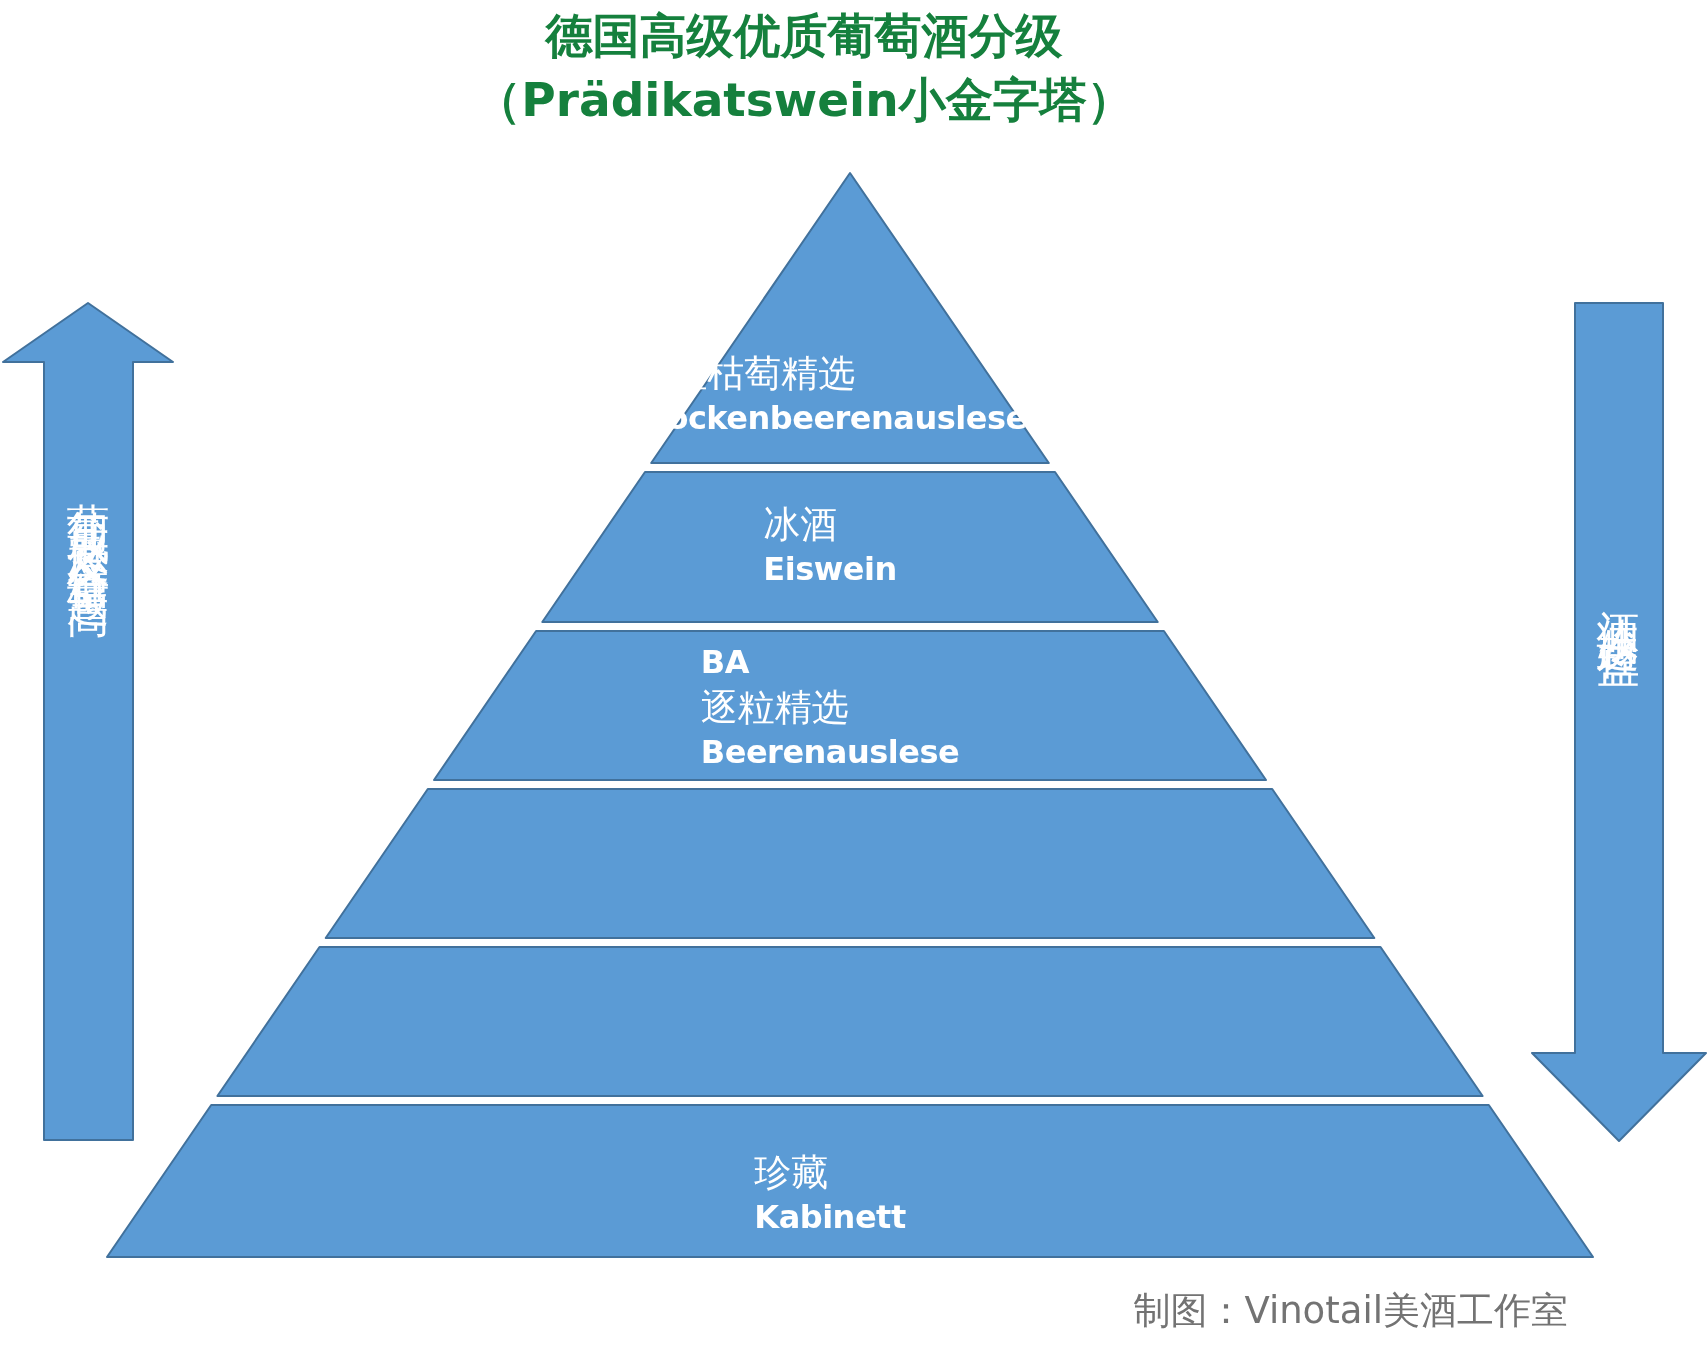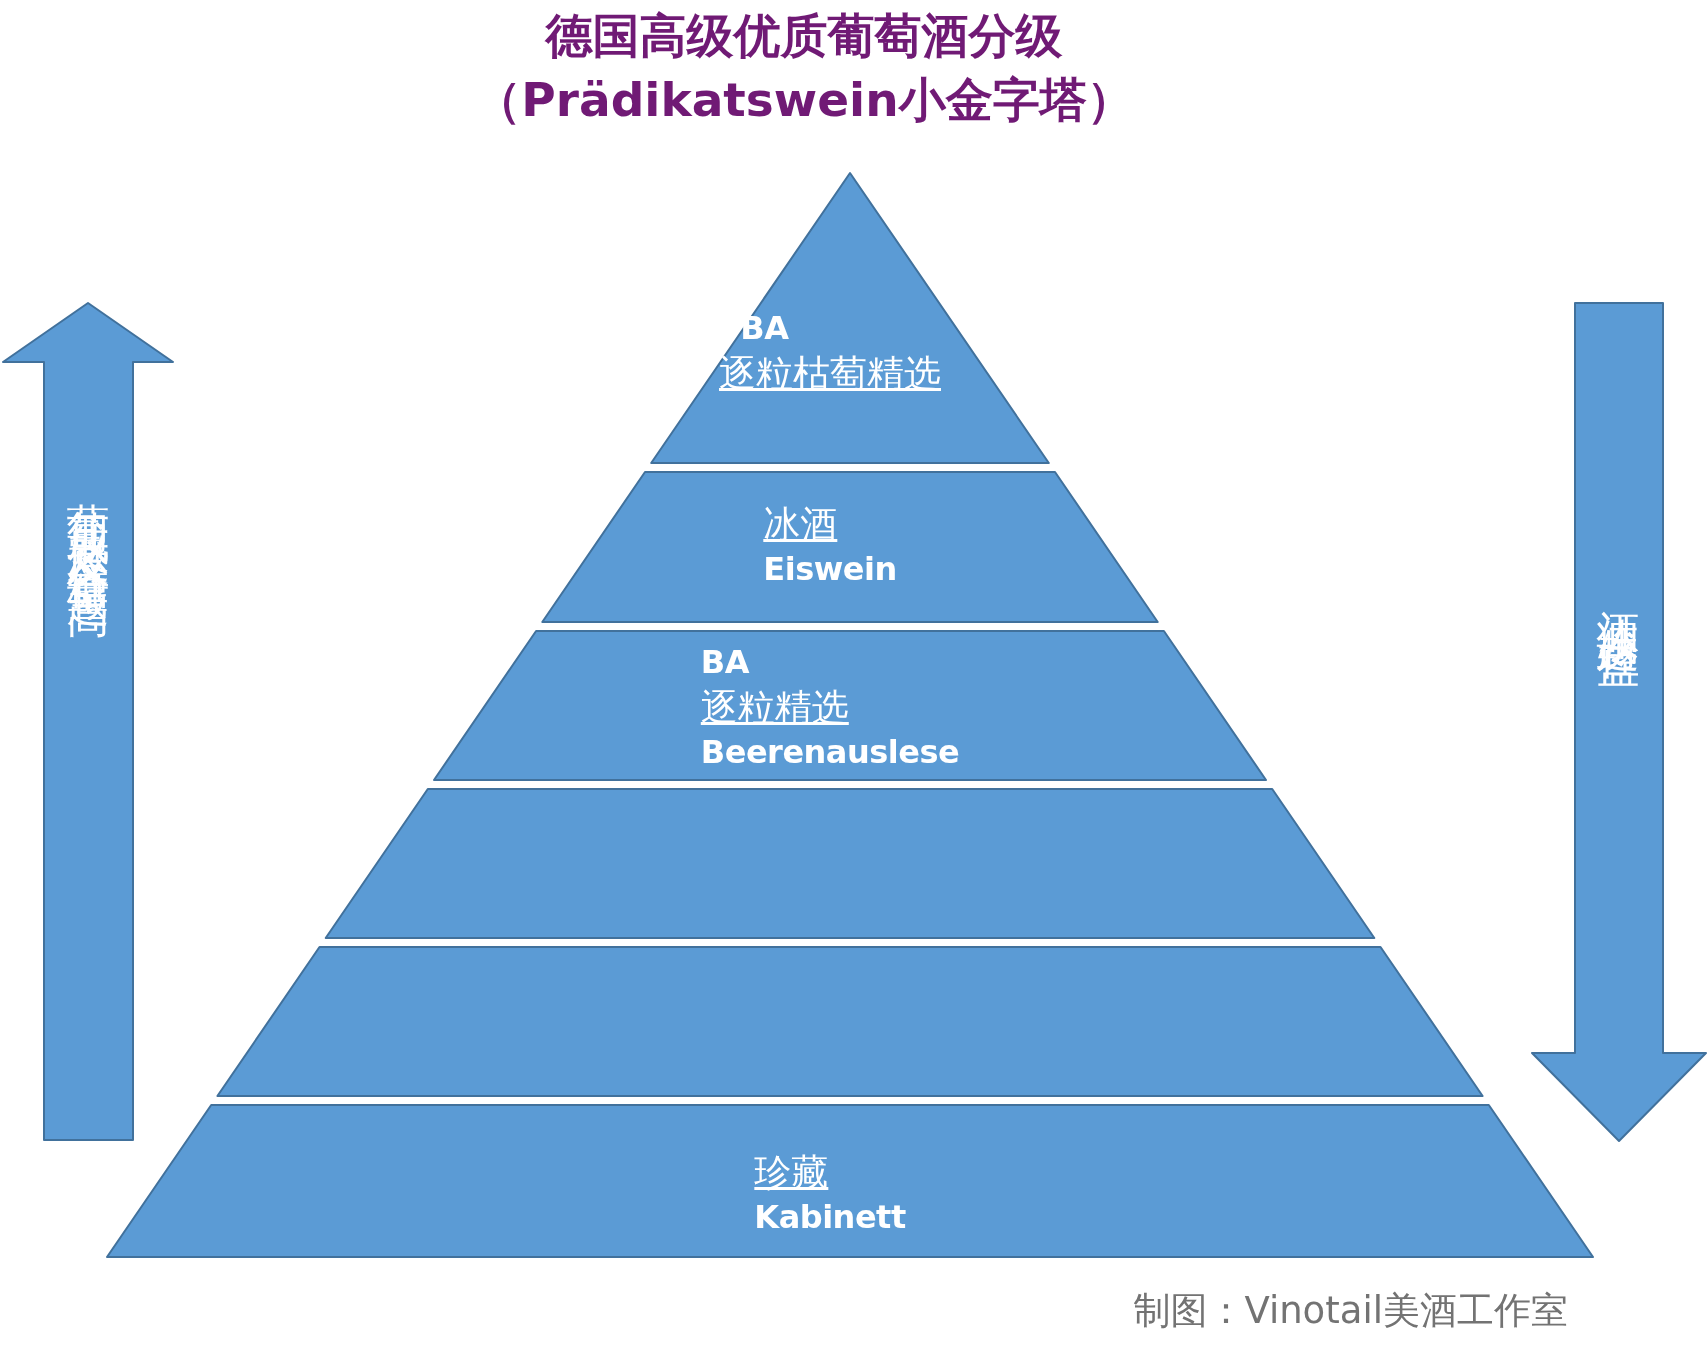--- a/index.html
+++ b/index.html
@@ -3,31 +3,31 @@
 <meta charset="utf-8">
 <style>
   html, body { margin: 0; padding: 0; background: #ffffff; }
   .canvas {
     position: relative; width: 1708px; height: 1347px;
     background: #ffffff; overflow: hidden;
     font-family: "DejaVu Sans", "Liberation Sans", sans-serif;
   }
   .title {
     position: absolute; top: 4px; left: 0; width: 1608px;
-    text-align: center; color: #701a75; font-weight: bold;
+    text-align: center; color: #15803d; font-weight: bold;
     font-size: 47px; line-height: 64px;
   }
   svg.shapes { position: absolute; top: 0; left: 0; }
   svg .shape { stroke: #41719c; stroke-width: 2px; stroke-linejoin: round; }
   .lvl {
     position: absolute; left: 830px; transform: translateX(-50%);
     text-align: left; color: #ffffff; white-space: nowrap;
   }
   .lat { font-weight: bold; font-size: 32px; line-height: 45px; letter-spacing: -0.5px; }
-  .zh  { font-size: 37px; line-height: 45px; font-family: "DejaVu Serif", "Liberation Serif", serif; text-decoration: underline; }
+  .zh  { font-size: 37px; line-height: 45px; font-family: "DejaVu Serif", "Liberation Serif", serif; }
   .vtext {
     position: absolute; transform: translateX(-50%);
     writing-mode: vertical-rl; text-orientation: upright;
     color: #ffffff; font-size: 43px; letter-spacing: 9px;
     font-family: "DejaVu Serif", "Liberation Serif", serif;
     white-space: nowrap;
   }
   .credit {
     position: absolute; top: 1286px; right: 140px;
     font-size: 37px; color: #737373; white-space: nowrap;
@@ -53,20 +53,21 @@
     <polygon class="shape" points="645,472 1055,472 1157.7,622 542.3,622" fill="#5b9bd5"></polygon>
     <polygon class="shape" points="536.1,631 1163.9,631 1266,780 434,780" fill="#5b9bd5"></polygon>
     <polygon class="shape" points="427.8,789 1272.2,789 1374.3,938 325.7,938" fill="#5b9bd5"></polygon>
     <polygon class="shape" points="319.5,947 1380.5,947 1482.6,1096 217.4,1096" fill="#5b9bd5"></polygon>
     <polygon class="shape" points="211.2,1105 1488.8,1105 1593,1257 107,1257" fill="#5b9bd5"></polygon>
   </svg>
 
   <div class="lvl" style="top:306px">
     <div class="lat">TBA</div>
     <div class="zh">逐粒枯萄精选</div>
+    <div class="lat">Trockenbeerenauslese</div>
   </div>
 
   <div class="lvl" style="top:502px">
     <div class="zh">冰酒</div>
     <div class="lat">Eiswein</div>
   </div>
 
   <div class="lvl" style="top:640px">
     <div class="lat">BA</div>
     <div class="zh">逐粒精选</div>

